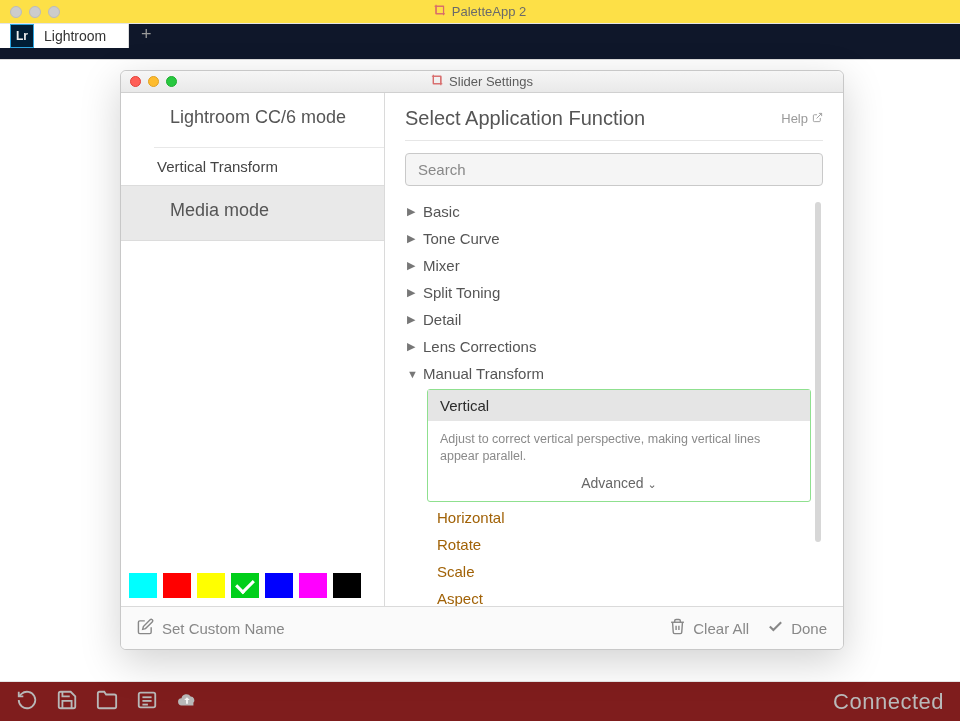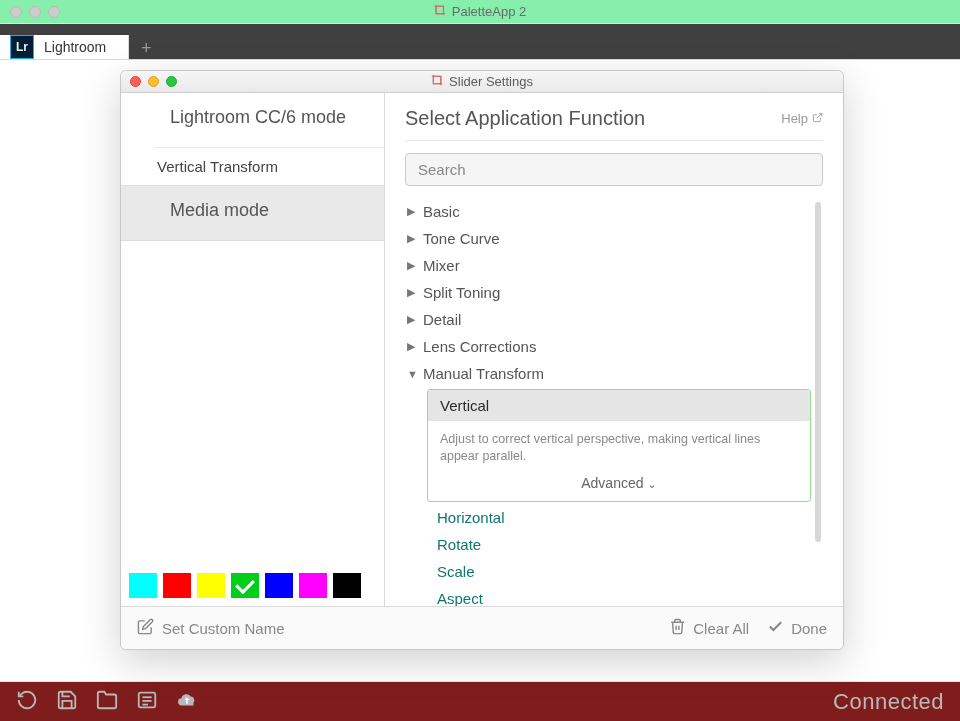--- a/index.html
+++ b/index.html
@@ -1,26 +1,26 @@
 <!DOCTYPE html>
 <html><head>
 <meta charset="utf-8">
 <style>
   * { box-sizing: border-box; margin: 0; padding: 0; }
   html, body { width: 960px; height: 721px; font-family: -apple-system, "Helvetica Neue", Arial, sans-serif; background: #f0f0f0; overflow: hidden; }
 
   
   .main-window { width: 960px; height: 721px; background: #f5f5f5; display: flex; flex-direction: column; }
-  .main-titlebar { height: 24px; background: #86efac; border-bottom: 1px solid #e5e5e5; display: flex; align-items: center; position: relative; }
+  .main-titlebar { height: 24px; background: #fde047; border-bottom: 1px solid #e5e5e5; display: flex; align-items: center; position: relative; }
   .traffic-main { display: flex; gap: 7px; margin-left: 10px; }
   .traffic-main .dot { width: 12px; height: 12px; border-radius: 50%; background: #ccc; border: 1px solid #bbb; }
   .main-title { position: absolute; left: 50%; transform: translateX(-50%); font-size: 13px; color: #6a6a6a; display: flex; align-items: center; gap: 6px; }
   .main-title .crop-icon svg { width: 12px; height: 12px; }
 
-  .tab-bar { height: 36px; background: #404040; display: flex; align-items: flex-end; border-bottom: 1px solid #dcdcdc; }
+  .tab-bar { height: 36px; background: #0f172a; display: flex; align-items: flex-start; border-bottom: 1px solid #dcdcdc; }
   .app-tab { display: flex; align-items: center; background: #fff; border-right: 1px solid #dcdcdc; padding: 0 22px 0 10px; gap: 10px; }
   .lr-logo { width: 24px; height: 24px; background: #001e36; color: #eee; font-size: 12px; font-weight: 600; display: flex; align-items: center; justify-content: center; border: 1px solid #2da6e1; }
   .tab-label { font-size: 14px; color: #333; }
   .add-tab { width: 34px; display: flex; align-items: center; justify-content: center; color: #999; font-size: 18px; cursor: default; }
   
   .main-body { flex: 1; background: #fff; position: relative; }
 
   .bottom-bar { height: 40px; border-top: 1px solid #e5e5e5; background: #7f1d1d; display: flex; align-items: center; padding: 0 16px; justify-content: space-between; }
   .bottom-icons { display: flex; gap: 18px; color: #b8b8b8; }
   .bottom-icons svg { width: 22px; height: 22px; }
@@ -56,21 +56,21 @@
   .help-link svg { width: 11px; height: 11px; }
 
   .search-box { width: 100%; height: 33px; border: 1px solid #c9c9c9; border-radius: 4px; padding: 0 12px; font-size: 15px; color: #333; background: #f5f5f5; margin-bottom: 12px; }
   .search-box::placeholder { color: #888; }
 
   .tree-scroll { flex: 1; overflow: hidden; position: relative; padding-right: 12px; }
   .tree-scroll::after { content: ""; position: absolute; right: 2px; top: 4px; width: 6px; height: 340px; background: #d7d7d7; border-radius: 3px; }
   .tree-item { display: flex; align-items: center; gap: 6px; padding: 5px 2px; font-size: 15px; color: #555; cursor: default; }
   .tree-item .caret { width: 10px; color: #777; font-size: 11px; }
   .tree-item.expanded .caret { transform: none; }
-  .tree-child { padding: 5px 2px 5px 32px; font-size: 15px; color: #0f766e; }
+  .tree-child { padding: 5px 2px 5px 32px; font-size: 15px; color: #a16207; }
 
   .selected-box { margin: 2px 0 2px 22px; border: 1px solid #8fe08f; border-radius: 3px; background: #fff; }
   .selected-head { background: #e5e5e5; padding: 7px 12px; font-size: 15px; color: #2b2b2b; }
   .selected-desc { padding: 10px 12px 4px 12px; font-size: 12.5px; color: #8a8a8a; line-height: 1.35; }
   .selected-adv { text-align: center; padding: 6px 0 10px 0; font-size: 14px; color: #666; }
   .selected-adv .chev { font-size: 11px; margin-left: 4px; }
 
   .modal-footer { height: 43px; border-top: 1px solid #dadada; display: flex; align-items: center; padding: 0 16px; gap: 18px; background: #fafafa; }
   .footer-left { display: flex; align-items: center; gap: 8px; color: #888; font-size: 15px; }
   .footer-spacer { flex: 1; }

